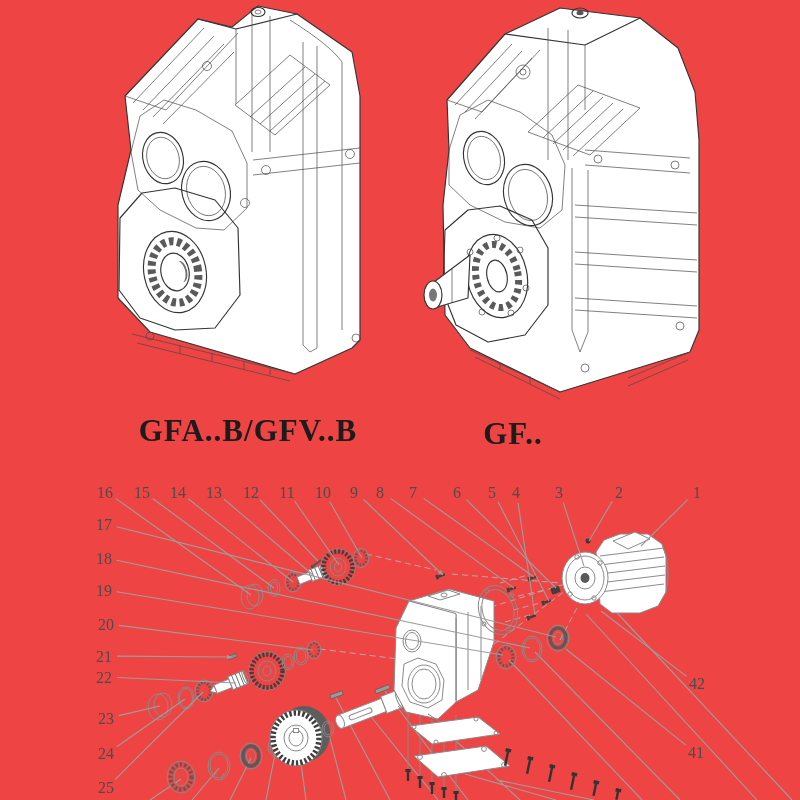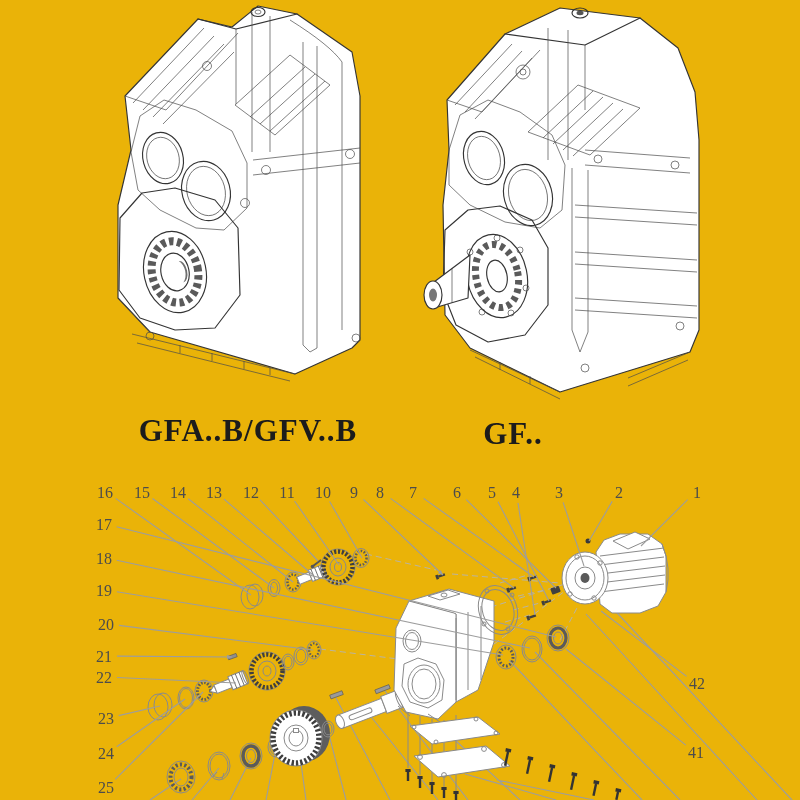--- a/index.html
+++ b/index.html
@@ -1,16 +1,16 @@
 <!DOCTYPE html>
 <html><head>
 <meta charset="utf-8">
 <style>
   html,body{margin:0;padding:0;background:#ffffff;}
-  .page{position:relative;width:800px;height:800px;background:#eab308;overflow:hidden;
+  .page{position:relative;width:800px;height:800px;background:#ef4444;overflow:hidden;
         font-family:"Liberation Serif", serif;}
   svg{display:block}
   
   .ln{stroke:#343434;stroke-width:1.15;fill:none;stroke-linejoin:round;stroke-linecap:round;}
   .lt{stroke:#4a4a4a;stroke-width:.7;fill:none;stroke-linejoin:round;}
   .fillw{fill:#ffffff;}
   
   .pt{stroke:#8a8a8a;stroke-width:1;fill:#ffffff;}
   .ptn{stroke:#8a8a8a;stroke-width:1;fill:none;}
   .teeth{fill:none;stroke:#3f3f3f;}

